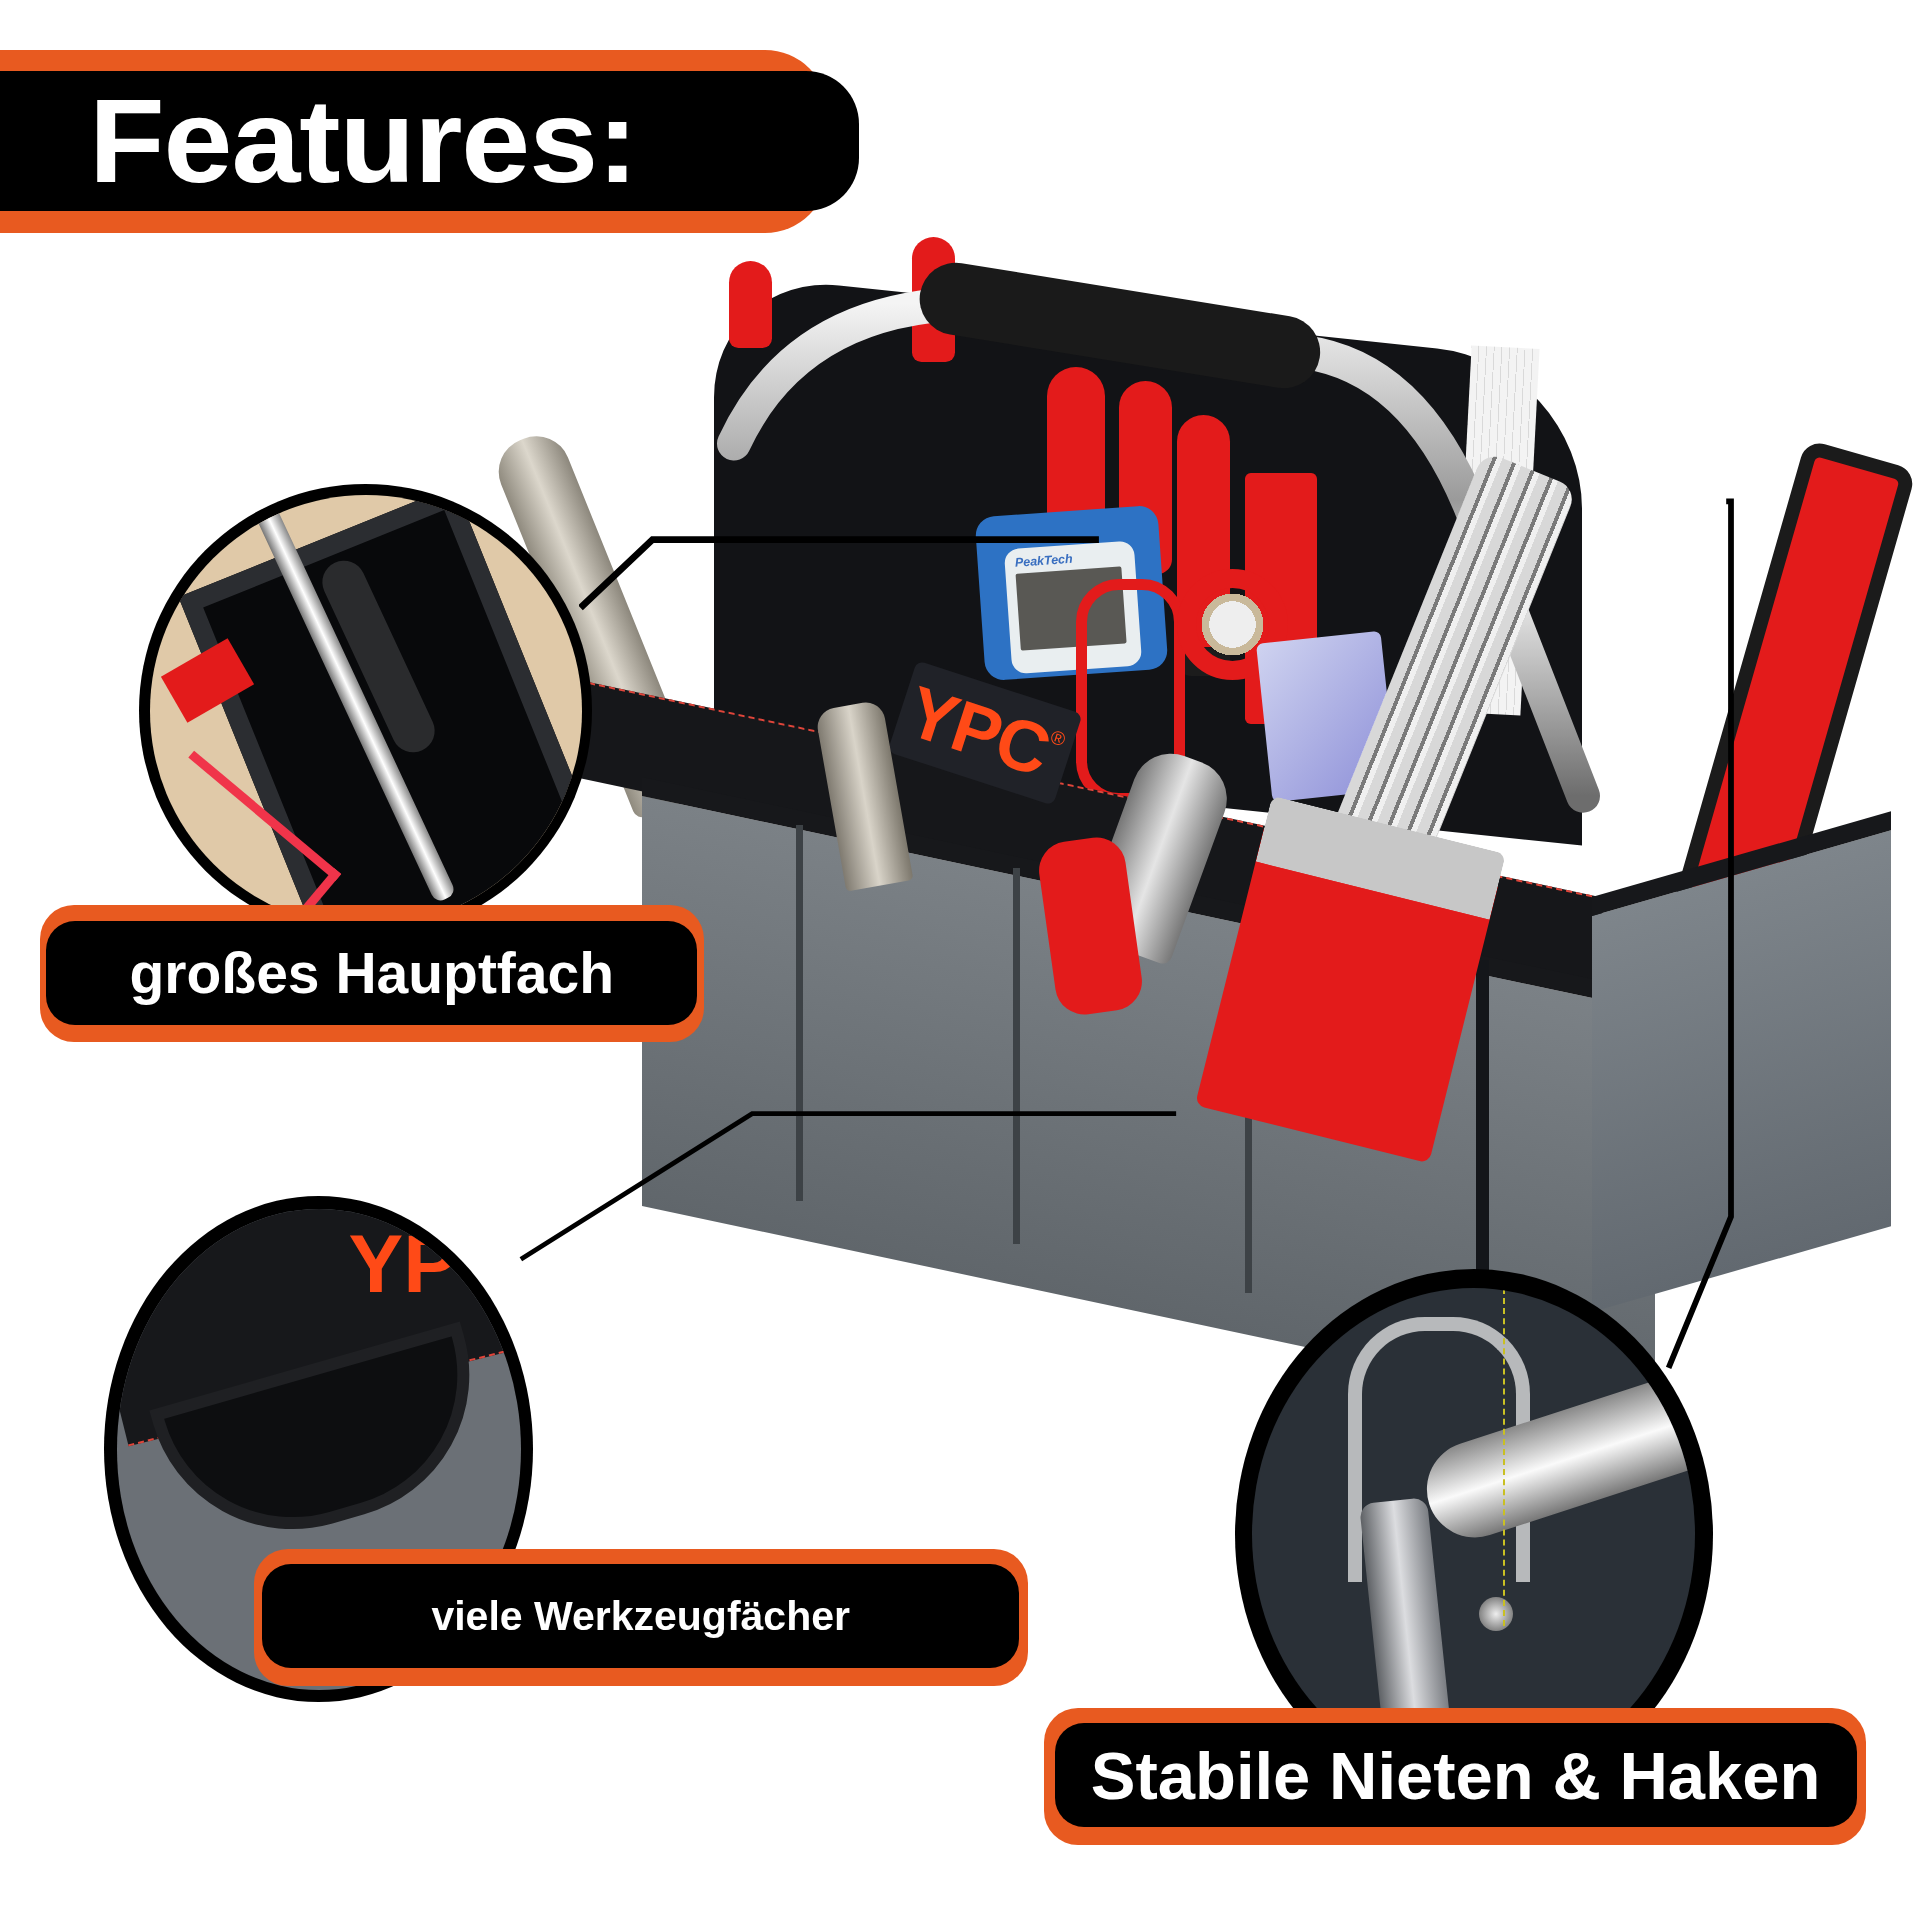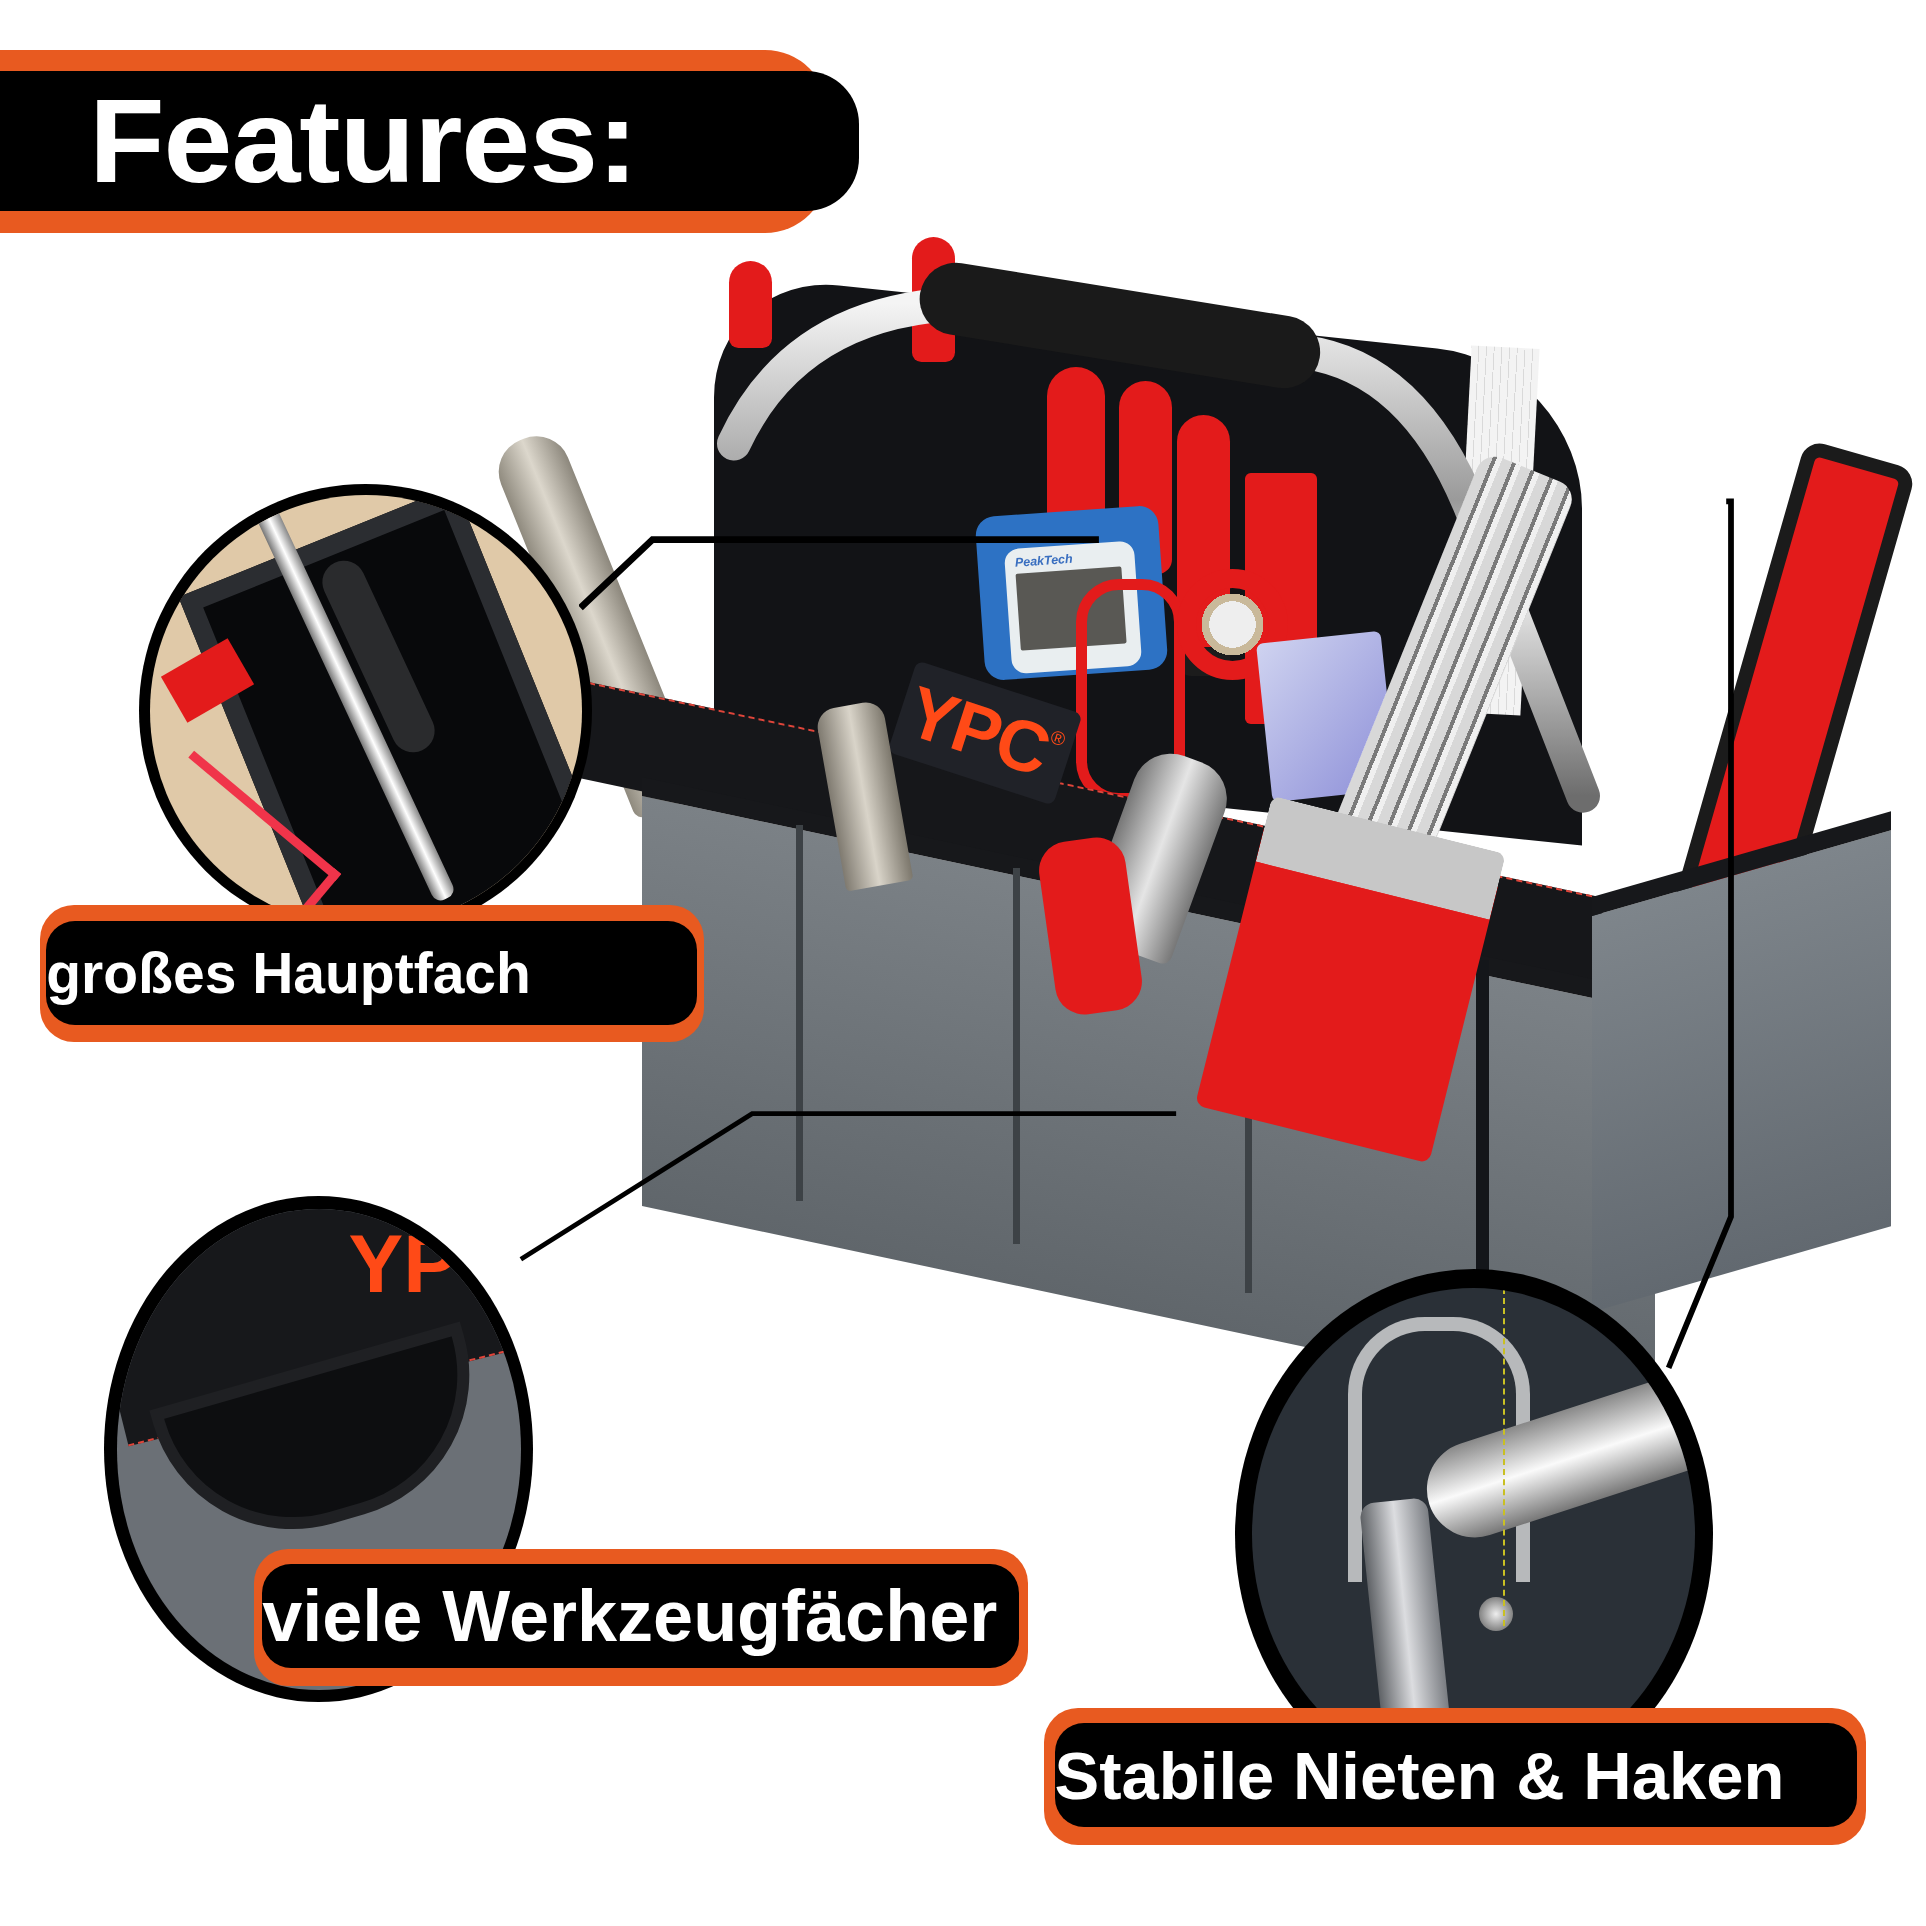--- a/index.html
+++ b/index.html
@@ -1,31 +1,31 @@
 <!DOCTYPE html>
 <html style="font-size:7.7px"><head>
 <meta charset="utf-8">
 <style>
   html, body { margin:0; padding:0; background:#ffffff; }
   body { width:1926px; height:1926px; position:relative; overflow:hidden; font-family:"Liberation Sans", sans-serif; }
   .abs { position:absolute; }
 
   
   .badge { position:absolute; background:#e85a20; border-radius:34px; box-sizing:border-box; }
-  .badge-inner { position:absolute; background:#000; border-radius:29px; display:flex; align-items:center; justify-content:flex-start; color:#fff; font-weight:bold; white-space:nowrap; }
+  .badge-inner { position:absolute; background:#000; border-radius:29px; display:flex; align-items:center; justify-content:center; color:#fff; font-weight:bold; white-space:nowrap; }
 
   #title-badge { left:-19.3px; top:50px; width:847px; height:183px; border-radius:0 63px 63px 0; }
   #title-badge .badge-inner { left:0; top:21px; width:820px; height:140px; border-radius:0 53px 53px 0; font-size:118px; letter-spacing:-1px; padding-left:58px; justify-content:flex-start; }
   #title-badge .badge-inner span { transform:scaleX(1.05); display:inline-block; margin-left:63px; }
 
   #badge-main { left:40px; top:905px; width:664px; height:137px; }
   #badge-main .badge-inner { left:6.3px; top:16px; width:651px; height:104px; font-size:57px; }
 
   #badge-pockets { left:254px; top:1549px; width:774px; height:137px; }
-  #badge-pockets .badge-inner { left:8.2px; top:15.4px; width:757px; height:104px; font-size:72px; }
+  #badge-pockets .badge-inner { left:8.2px; top:15.4px; width:757px; height:104px; font-size:41px; }
 
   #badge-rivets { left:1044px; top:1708px; width:822px; height:137px; }
   #badge-rivets .badge-inner { left:10.6px; top:15.4px; width:802px; height:104px; font-size:67px; }
 
   
   .circle { position:absolute; border-radius:50%; background:#000; overflow:hidden; }
   .circle-inner { position:absolute; border-radius:50%; overflow:hidden; }
 </style>
 </head>
 <body>

